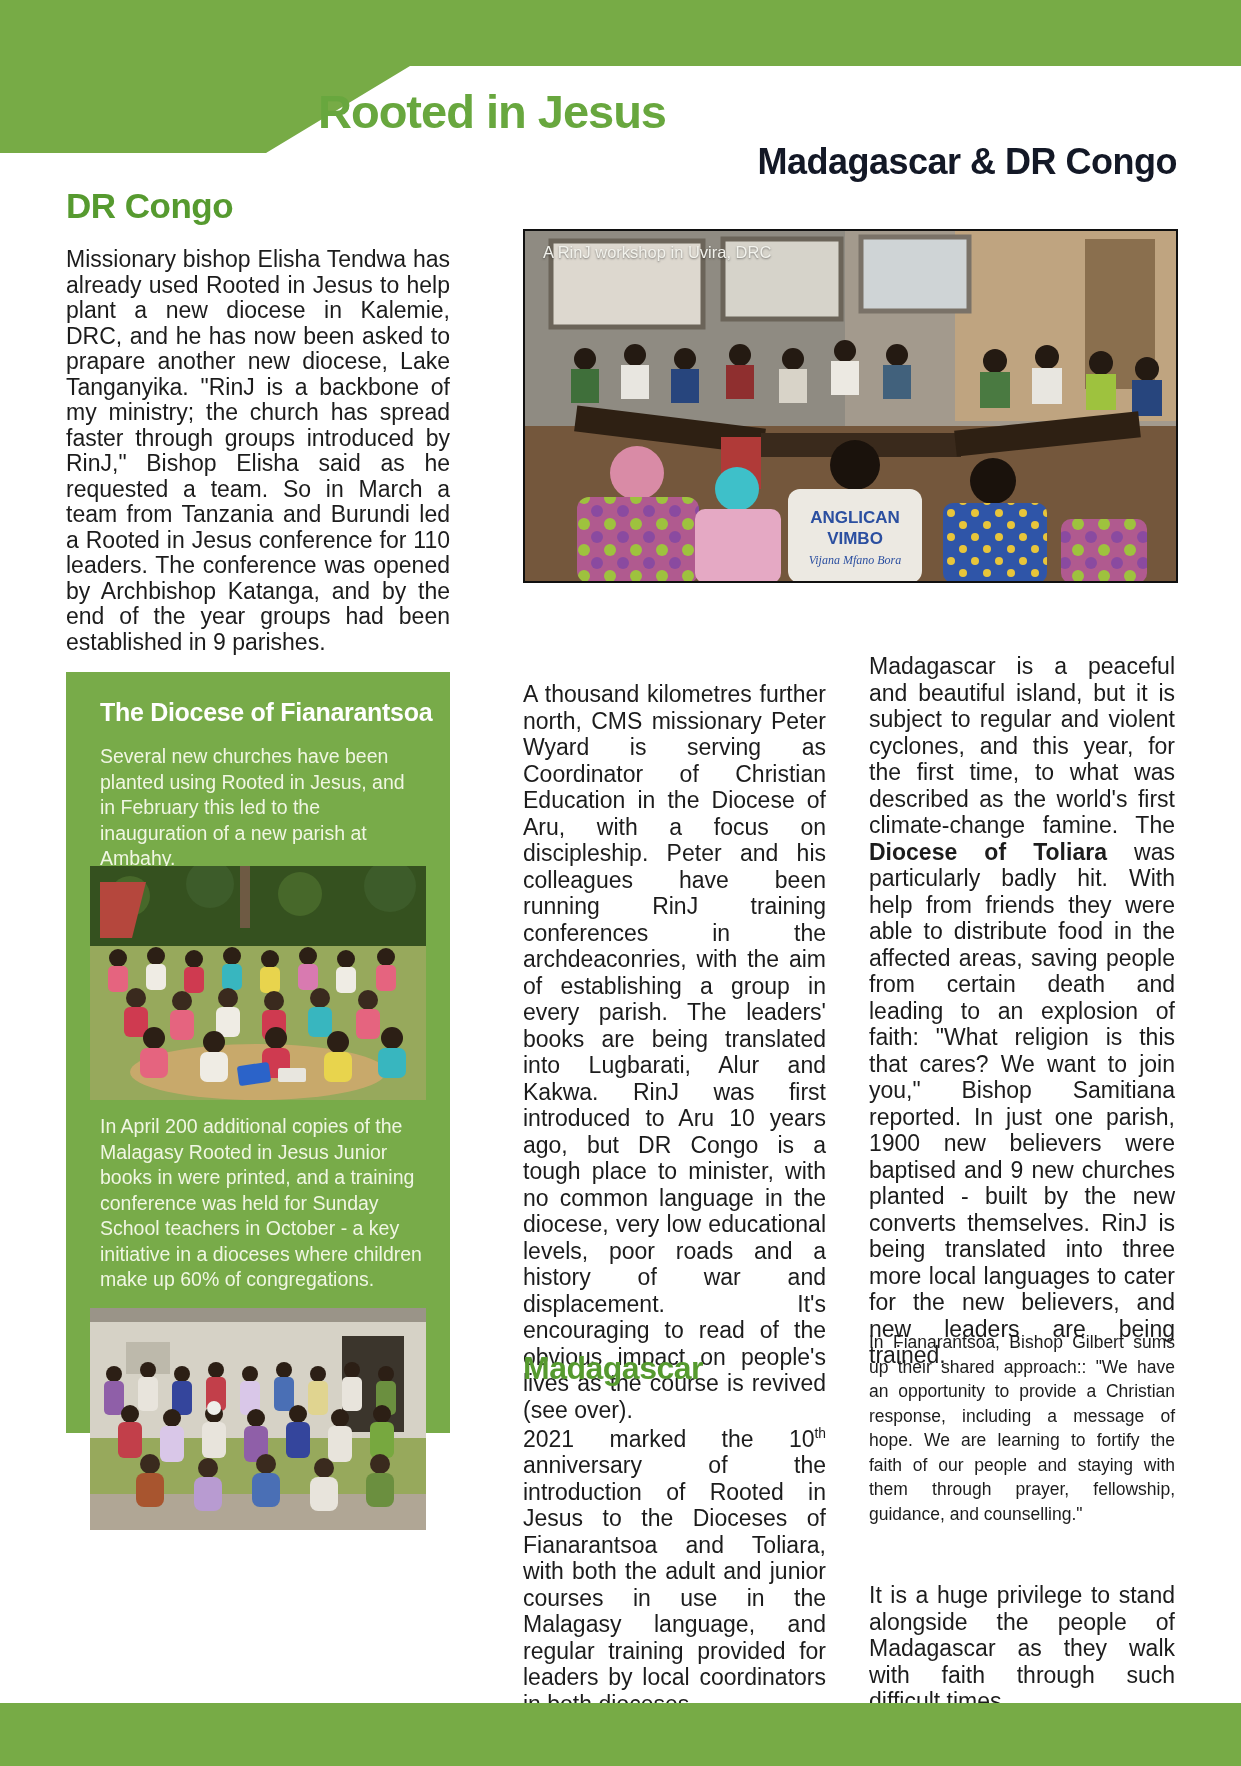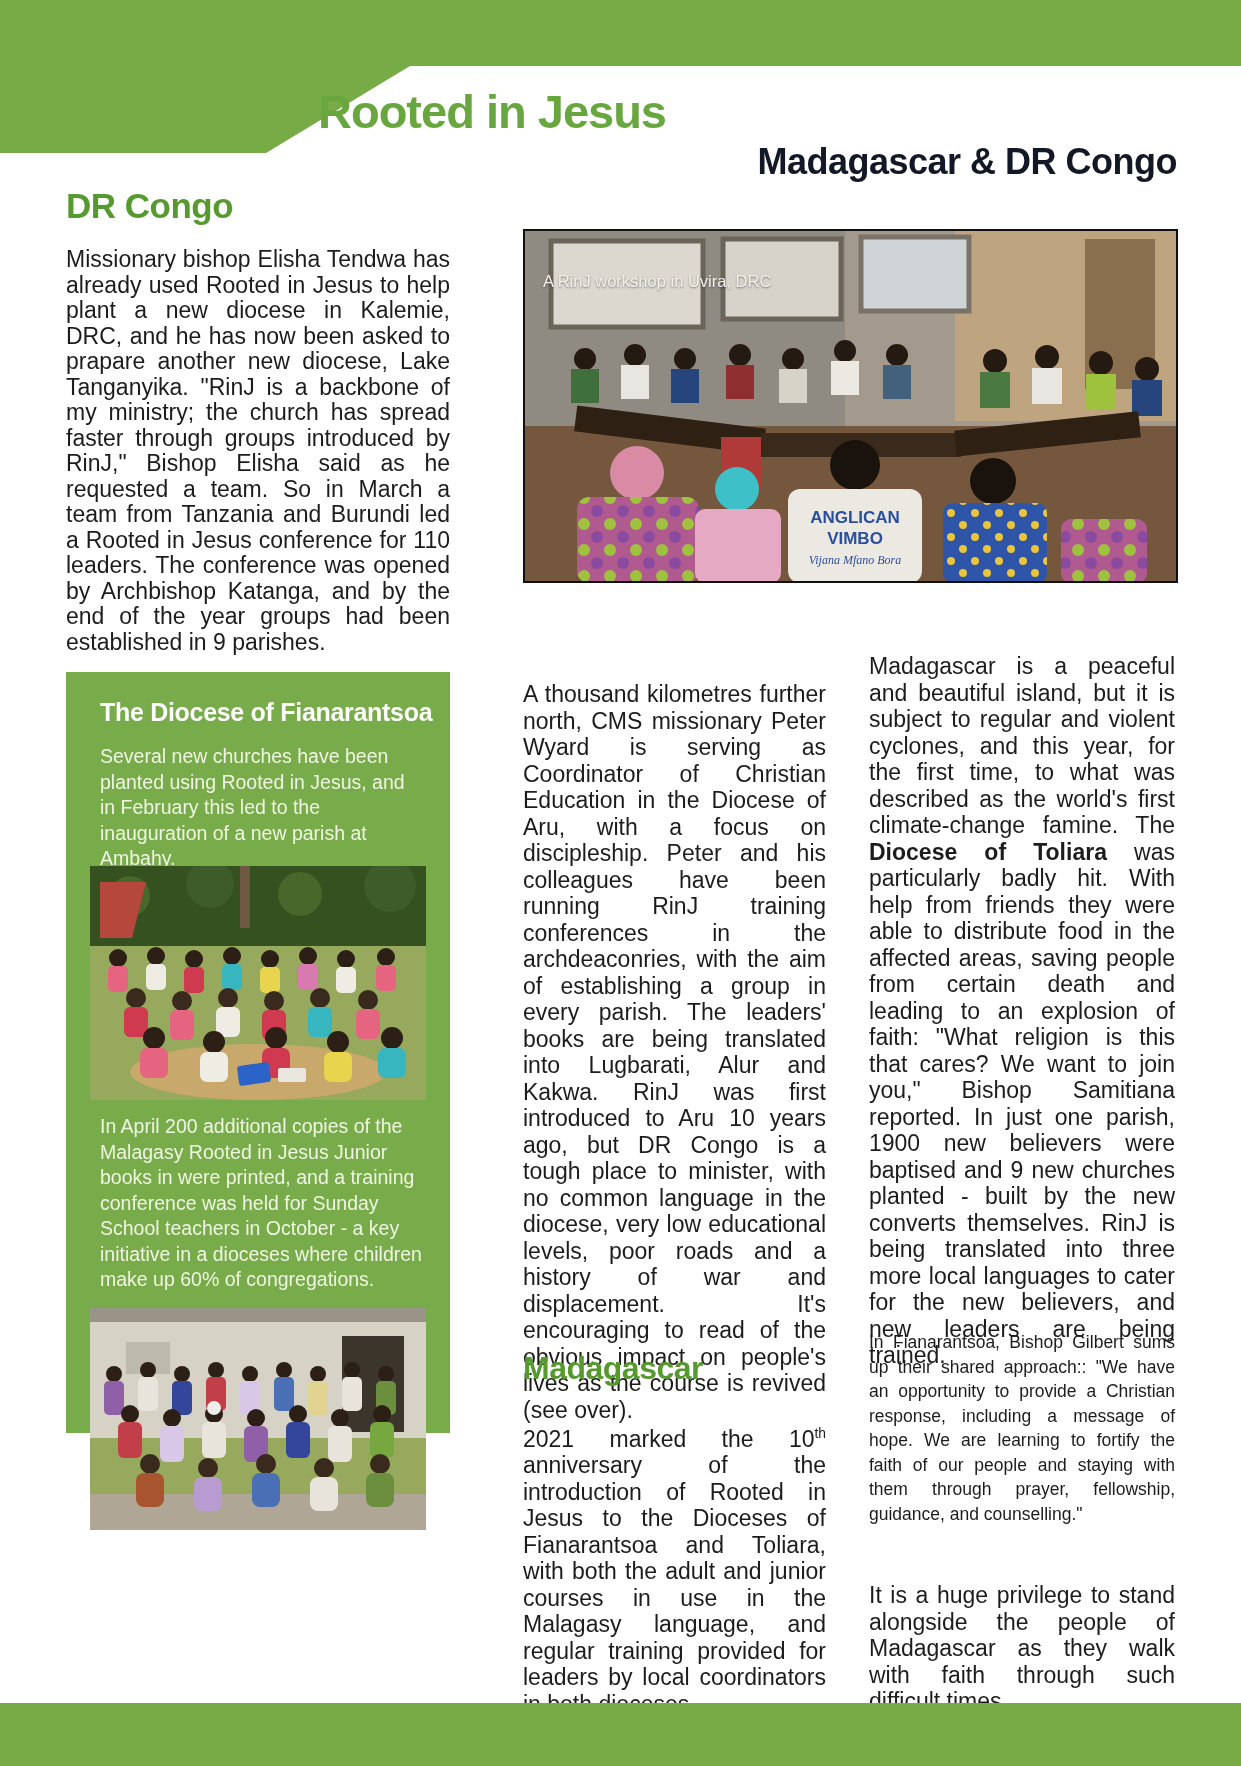--- a/index.html
+++ b/index.html
@@ -43,21 +43,21 @@
   .toliara-p1{left:869px;top:653px;width:306px;line-height:26.5px;}
   .toliara-p2{left:869px;top:1330px;width:306px;font-size:17.5px;line-height:24.5px;}
   .toliara-p3{left:869px;top:1582px;width:306px;line-height:26.5px;}
   sup{font-size:0.6em;}
   .bold{font-weight:700;}
   
   .photo{position:absolute;border:2px solid #101010;overflow:hidden;background:#8f8b82;}
   .photo-workshop{left:523px;top:229px;width:651px;height:350px;}
   .photo-caption{
     position:absolute;left:18px;top:12px;
-    font-size:16.5px;color:#f2f2ec;text-shadow:0 1px 2px rgba(40,40,40,.55);margin-top:29px;
+    font-size:16.5px;color:#f2f2ec;text-shadow:0 1px 2px rgba(40,40,40,.55);
   }
   
   .green-box{
     position:absolute;left:66px;top:672px;width:384px;height:761px;
     background:#78ab49;
   }
   .green-box h4{
     position:absolute;left:34px;top:26px;margin:0;
     font-size:25px;font-weight:700;color:#ffffff;letter-spacing:-0.3px;
   }

